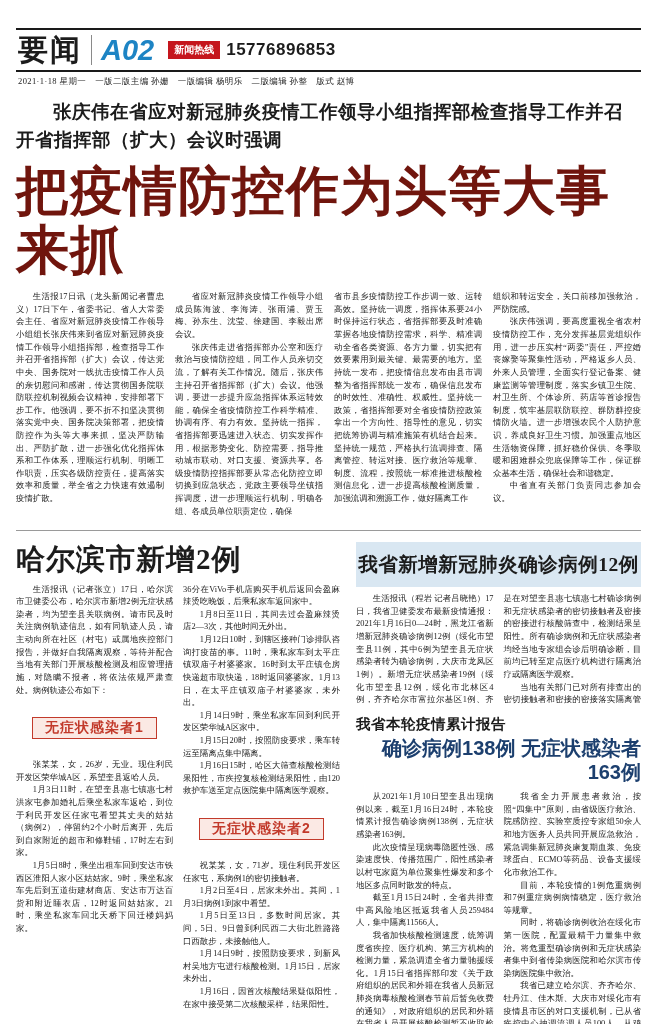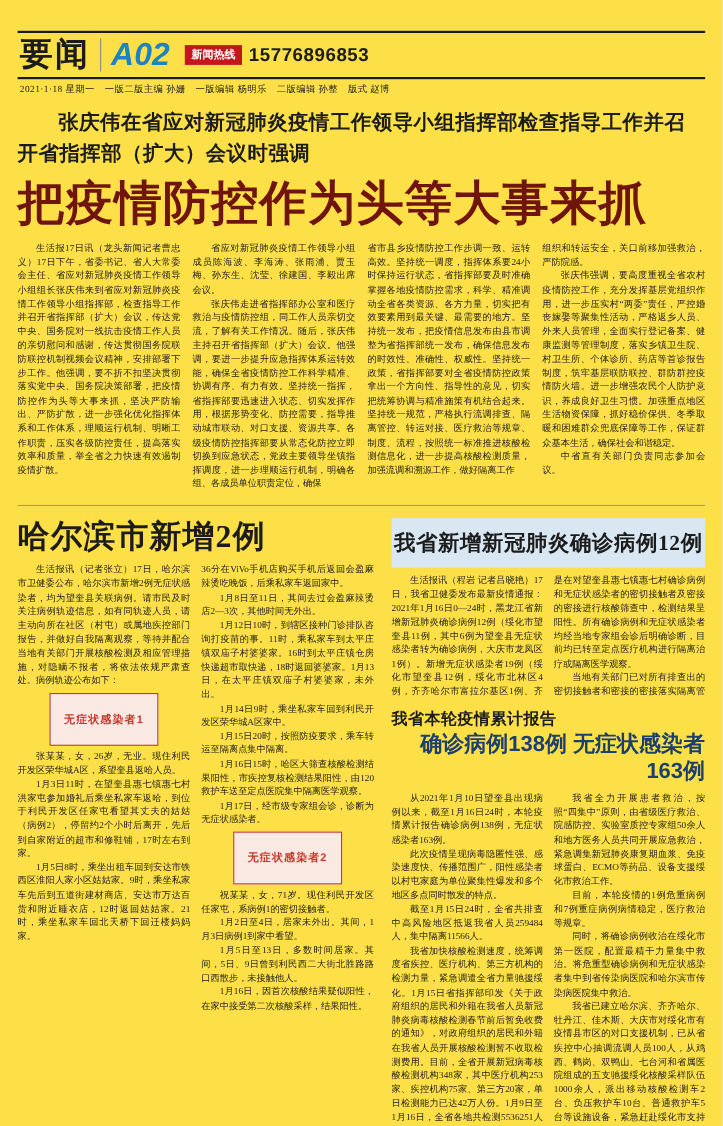--- a/index.html
+++ b/index.html
@@ -1,17 +1,17 @@
 <!DOCTYPE html>
 <html><head>
 <meta charset="utf-8">
 <style>
   html,body{margin:0;padding:0;background:#e8e8e6;}
   .page{
-    width:657px;height:1024px;margin:0 auto;background:#fde047;
+    width:657px;height:1024px;margin:0 auto;background:#ffffff;
     font-family:"Liberation Serif","DejaVu Serif",serif;color:#1c1c1c;
     box-sizing:border-box;padding:0 16px;overflow:hidden;position:relative;
   }
   
   .masthead{margin-top:28px;border-top:2px solid #1a1a1a;border-bottom:2px solid #1a1a1a;
     display:flex;align-items:center;padding:5px 2px 5px 2px;}
   .section-title{font-size:30px;font-weight:bold;letter-spacing:2px;line-height:1;}
   .vbar{width:1px;height:30px;background:#8a8a8a;margin:0 9px;}
   .page-no{font-size:29px;font-weight:bold;font-style:italic;color:#1d84c4;
     font-family:"Liberation Sans","DejaVu Sans",sans-serif;line-height:1;}
@@ -20,35 +20,35 @@
     font-family:"Liberation Sans",sans-serif;font-weight:bold;}
   .hotline-number{font-size:17px;font-weight:bold;font-family:"Liberation Sans",sans-serif;letter-spacing:.5px;}
   .paper-logo{margin-left:auto;color:#c5161d;font-size:31px;font-weight:bold;font-style:italic;
     letter-spacing:4px;line-height:1;}
   .dateline{font-size:8.5px;color:#222;padding:4px 2px 7px 2px;letter-spacing:.4px;}
   
   .lead-kicker{font-size:18.5px;line-height:1.5;font-weight:600;text-indent:2em;
     margin:4px 0 6px 0;letter-spacing:.5px;}
   .lead-headline{color:#70150d;font-family:"Liberation Sans","DejaVu Sans",sans-serif;
     font-weight:900;line-height:1.13;letter-spacing:1px;}
-  .lead-h1{font-size:43px;}
+  .lead-h1{font-size:53px;}
   .lead-h2{font-size:40px;}
   .lead-body{display:grid;grid-template-columns:repeat(4,1fr);gap:11px;margin-top:11px;
     height:228px;overflow:hidden;}
   .lead-body p,.body p{font-size:8.4px;line-height:1.5;text-align:justify;text-indent:2em;margin:0;}
   
   .section-divider{border:none;border-top:1px solid #9a9a9a;margin:11px 0 9px 0;}
   
   .bottom{display:grid;grid-template-columns:324px 1fr;column-gap:16px;}
   .harbin-headline{font-size:29px;font-weight:bold;line-height:1.22;letter-spacing:1px;margin:2px 0 6px 0;}
   .body{display:grid;grid-template-columns:1fr 1fr;gap:10px;overflow:hidden;}
   .harbin-body{height:440px;}
-  .case-label{display:block;width:max-content;margin:4px auto;padding:16px 12px;
+  .case-label{display:block;width:max-content;margin:20px auto;padding:1px 12px;
     border:1px solid #c23a2b;color:#c23a2b;background:#fbe9e4;font-weight:bold;
-    font-size:10px;font-family:"Liberation Sans",sans-serif;letter-spacing:1px;}
+    font-size:14px;font-family:"Liberation Sans",sans-serif;letter-spacing:1px;}
   .r1-headline{background:#d9e7f2;font-size:19.5px;font-weight:bold;text-align:center;
     padding:9px 2px;letter-spacing:.5px;margin:2px 0 6px 0;}
   .r1-body{height:112px;}
   .r2-kicker{font-size:14.5px;font-weight:bold;margin:10px 0 2px 0;letter-spacing:.5px;}
   .r2-headline{color:#1c3f6e;font-family:"Liberation Sans","DejaVu Sans",sans-serif;
     font-weight:900;font-size:20px;letter-spacing:0;margin:0 0 7px 0;line-height:1.2;text-align:right;}
   .r2-body{height:322px;}
 </style>
 </head>
 <body>
@@ -105,25 +105,25 @@
           <p>1月5日8时，乘坐出租车回到安达市铁西区淮阳人家小区姑姑家。9时，乘坐私家车先后到五道街建材商店、安达市万达百货和附近睡衣店，12时返回姑姑家。21时，乘坐私家车回北天桥下回迁楼妈妈家。</p>
 
         </div>
         <div>
           <p style="text-indent:0;">36分在ViVo手机店购买手机后返回会盈麻辣烫吃晚饭，后乘私家车返回家中。</p>
           <p>1月8日至11日，其间去过会盈麻辣烫店2—3次，其他时间无外出。</p>
           <p>1月12日10时，到辖区接种门诊排队咨询打疫苗的事。11时，乘私家车到太平庄镇双庙子村婆婆家。16时到太平庄镇仓房快递超市取快递，18时返回婆婆家。1月13日，在太平庄镇双庙子村婆婆家，未外出。</p>
           <p>1月14日9时，乘坐私家车回到利民开发区荣华城A区家中。</p>
           <p>1月15日20时，按照防疫要求，乘车转运至隔离点集中隔离。</p>
           <p>1月16日15时，哈区大筛查核酸检测结果阳性，市疾控复核检测结果阳性，由120救护车送至定点医院集中隔离医学观察。</p>
-          <p>1月17日，经市级专家组会诊，诊断为无症状感染者。</p>
           <span class="case-label">无症状感染者2</span>
           <p>祝某某，女，71岁。现住利民开发区任家屯，系病例1的密切接触者。</p>
           <p>1月2日至4日，居家未外出。其间，1月3日病例1到家中看望。</p>
           <p>1月5日至13日，多数时间居家。其间，5日、9日曾到利民西二大街北胜路路口西散步，未接触他人。</p>
+          <p>1月14日9时，按照防疫要求，到新风村吴地方屯进行核酸检测。1月15日，居家未外出。</p>
           <p>1月16日，因首次核酸结果疑似阳性，在家中接受第二次核酸采样，结果阳性。</p>
 
         </div>
       </div>
     </div>
 
     <div>
       <div>
         <div class="r1-headline">我省新增新冠肺炎确诊病例12例</div>
         <div class="body r1-body">

